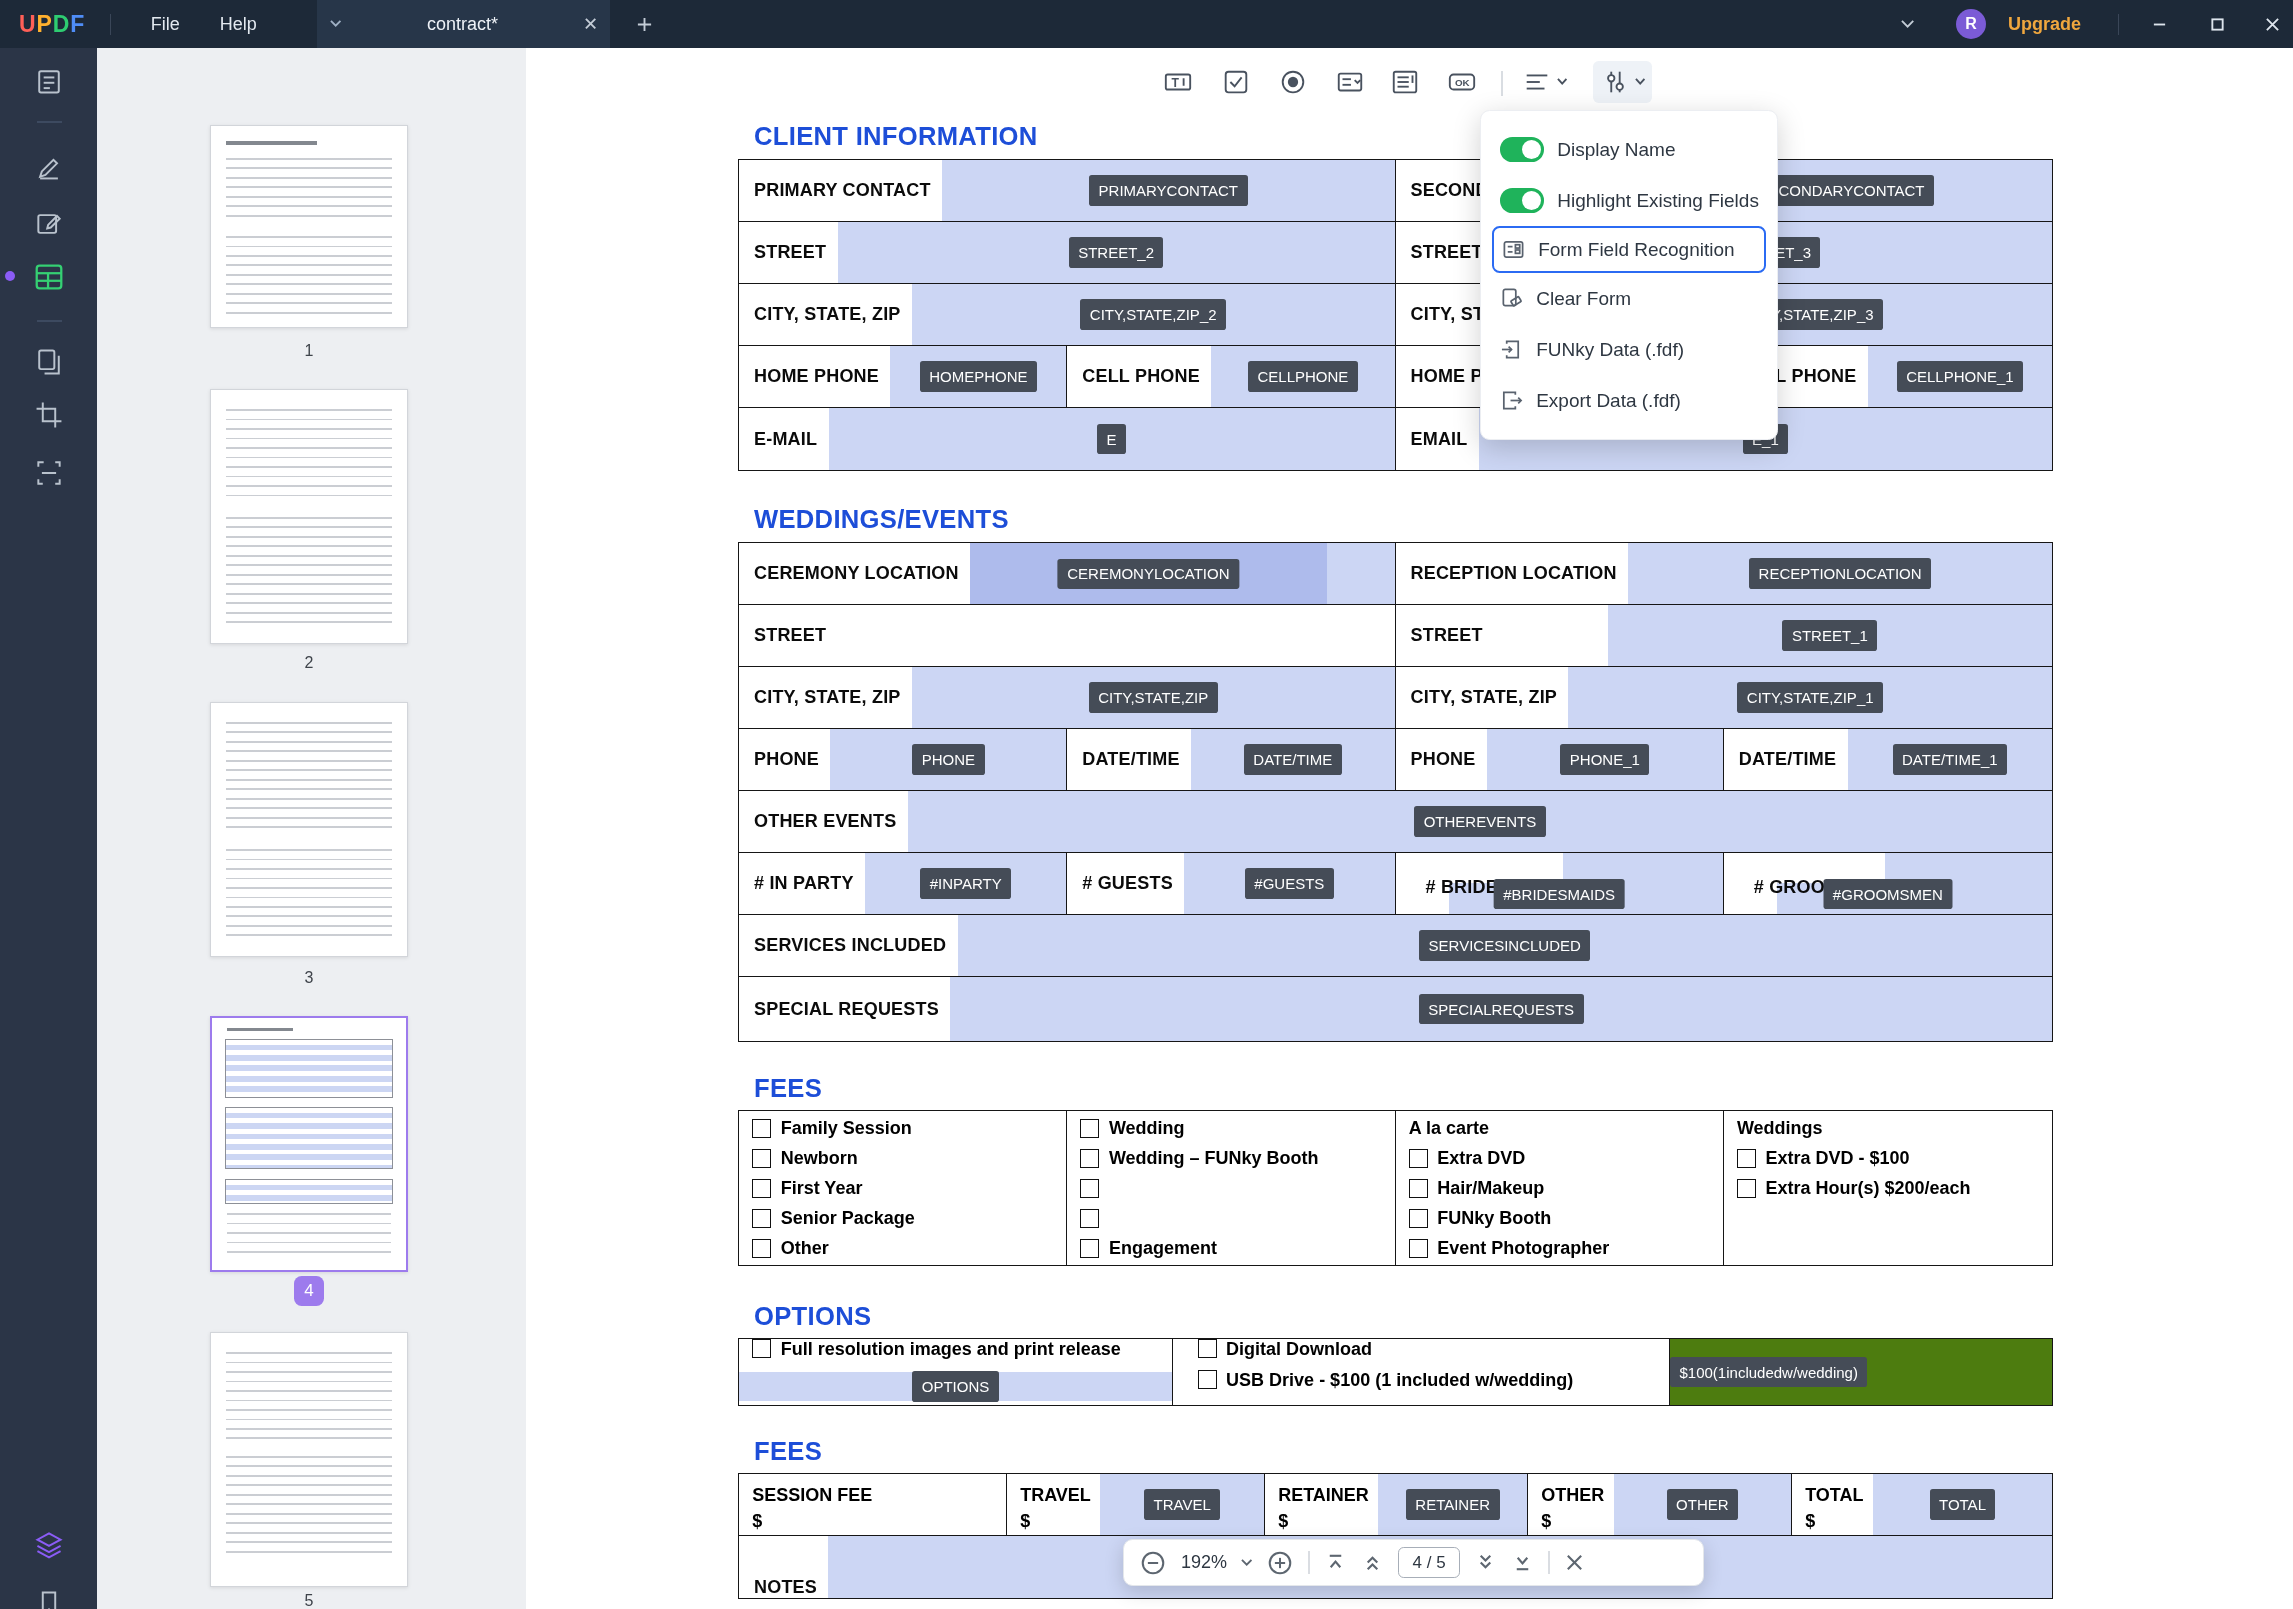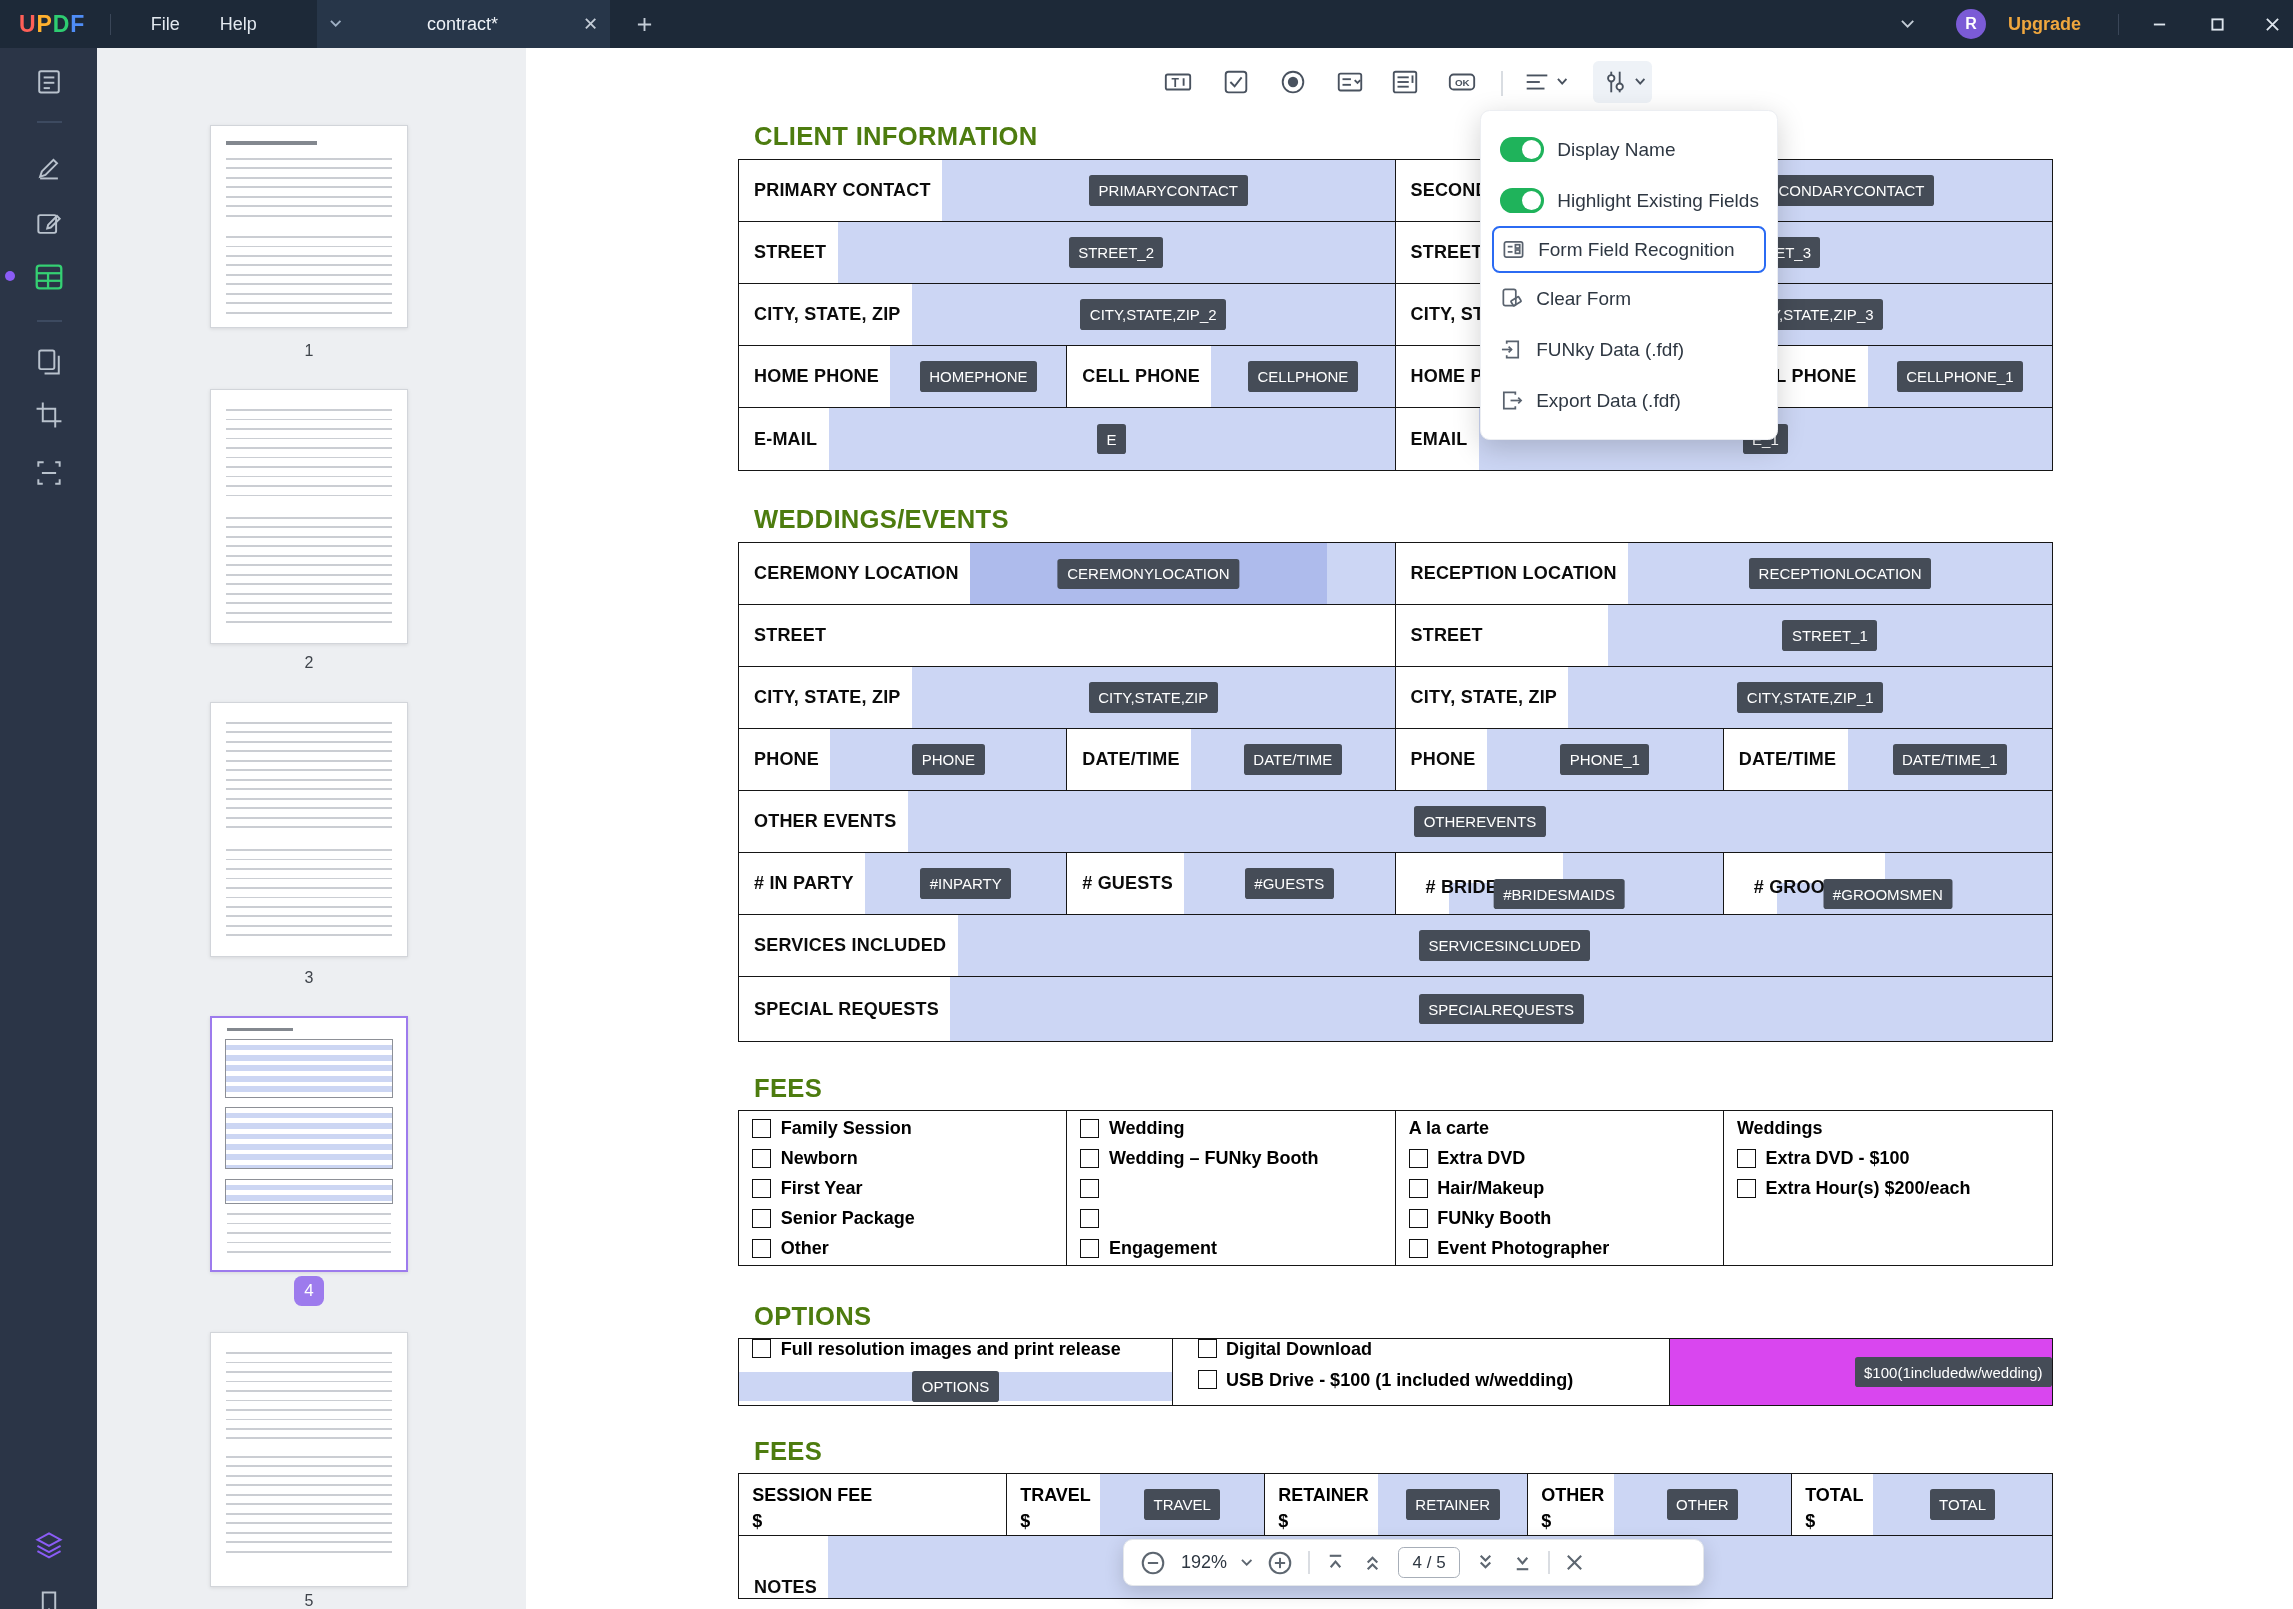--- a/index.html
+++ b/index.html
@@ -32,21 +32,21 @@
 .ln{position:absolute;left:15px;right:15px;background:repeating-linear-gradient(to bottom,#b9bdc4 0 1.9px,transparent 1.9px 9.5px);opacity:.75}
 .tt{position:absolute;left:15px;top:15px;width:91px;height:3.8px;background:#83888f}
 .mf{position:absolute;left:13.2px;right:13.2px;border:0.9px solid #8d9097;background:repeating-linear-gradient(to bottom,#fff 0 4.7px,#ccd6f3 4.7px 10.4px)}
 
 #main{position:absolute;left:526px;top:48px;right:0;bottom:0;background:#fff;overflow:hidden}
 .ticon{position:absolute;top:13.2px;width:42px;height:42px;display:flex;align-items:center;justify-content:center;border-radius:5.7px}
 .ticon.active{background:#eef2f7}
 .tgroup{position:absolute;top:13.2px;height:42px;display:flex;align-items:center;gap:4.7px}
 .tbsep{position:absolute;top:23px;width:1.9px;height:24.6px;background:#d9dde2}
 
-.h1{position:absolute;font-size:25.6px;font-weight:bold;color:#4d7c0f;letter-spacing:0.3px;z-index:1}
+.h1{position:absolute;font-size:25.6px;font-weight:bold;color:#1d4ed8;letter-spacing:0.3px;z-index:1}
 .tbl{position:absolute;border:1.9px solid #161616;background:#fff;z-index:1}
 .trow{display:flex;border-bottom:1.9px solid #161616;height:62px;position:relative}
 .trow:last-child{border-bottom:0}
 .tc{position:relative;display:flex;align-items:center;border-right:1.9px solid #161616}
 .tc:last-child{border-right:0}
 .w50{width:50%}.w25{width:25%}.wf{flex:1}
 .lbl{font-weight:bold;font-size:18px;padding-left:15px;white-space:nowrap;color:#0b0b0b;z-index:2;letter-spacing:0.2px}
 .fld{flex:1;align-self:stretch;margin-left:11.4px;background:#ccd6f4;display:flex;align-items:center;justify-content:center;position:relative}
 .tag{background:#454c57;color:#fff;font-size:15px;line-height:1;padding:7.6px 9.5px;border-radius:2.8px;white-space:nowrap;z-index:3}
 .fld.cer .selzone{position:absolute;left:0;top:0;bottom:0;width:84%;background:#aebbec}
@@ -56,21 +56,21 @@
 .fa{position:absolute;top:0;bottom:0;right:0;background:#ccd6f4}
 .fb{position:absolute;left:53px;top:30px;bottom:0;right:0;background:#ccd6f4}
 .wrapcell .tag{position:absolute;bottom:4.7px;left:50%;transform:translateX(-50%)}
 .feecol{display:block;padding-top:2.8px}
 .fi{display:flex;align-items:center;height:30px;padding-left:13.2px;font-weight:bold;font-size:18px;white-space:nowrap}
 .fh{height:30px;display:flex;align-items:center;padding-left:13.2px;font-weight:bold;font-size:18px}
 .cb{width:19px;height:19px;border:1.9px solid #111;margin-right:9.5px;flex:none;background:#fff}
 .optcol{display:block}
 .optrow{height:33px;display:flex;align-items:flex-start;padding-left:13.2px;font-weight:bold;font-size:18px;white-space:nowrap}
 .optstrip{height:29px;background:#ccd6f4;display:flex;align-items:center;justify-content:center}
-.bluecell{background:#d946ef;display:flex;align-items:center;justify-content:flex-end}
+.bluecell{background:#4d7c0f;display:flex;align-items:center;justify-content:flex-start}
 .fee-hd{display:flex;flex-direction:column;padding:7.6px 0 0 13.2px;flex:none}
 .fee-hd .l2{font-weight:bold;font-size:18px;white-space:nowrap}
 .fee-hd .dol{font-weight:bold;font-size:18px;margin-top:4.7px}
 .feefld{flex:1;align-self:stretch;background:#ccd6f4;display:flex;align-items:center;justify-content:center;margin-left:9.5px}
 .tc.top{align-items:flex-end}
 .tc.top .lbl{padding-top:7.6px}
 
 #fmenu{position:absolute;left:954px;top:62px;width:298px;padding:13.2px 0;background:#fff;border-radius:9.5px;box-shadow:0 7.6px 28px rgba(0,0,0,.18);border:0.9px solid #eceef2;z-index:40}
 .mi{height:51px;display:flex;align-items:center;padding:0 19px;font-size:19px;color:#2e3742}
 .mi .txt{margin-left:13.2px;white-space:nowrap}

